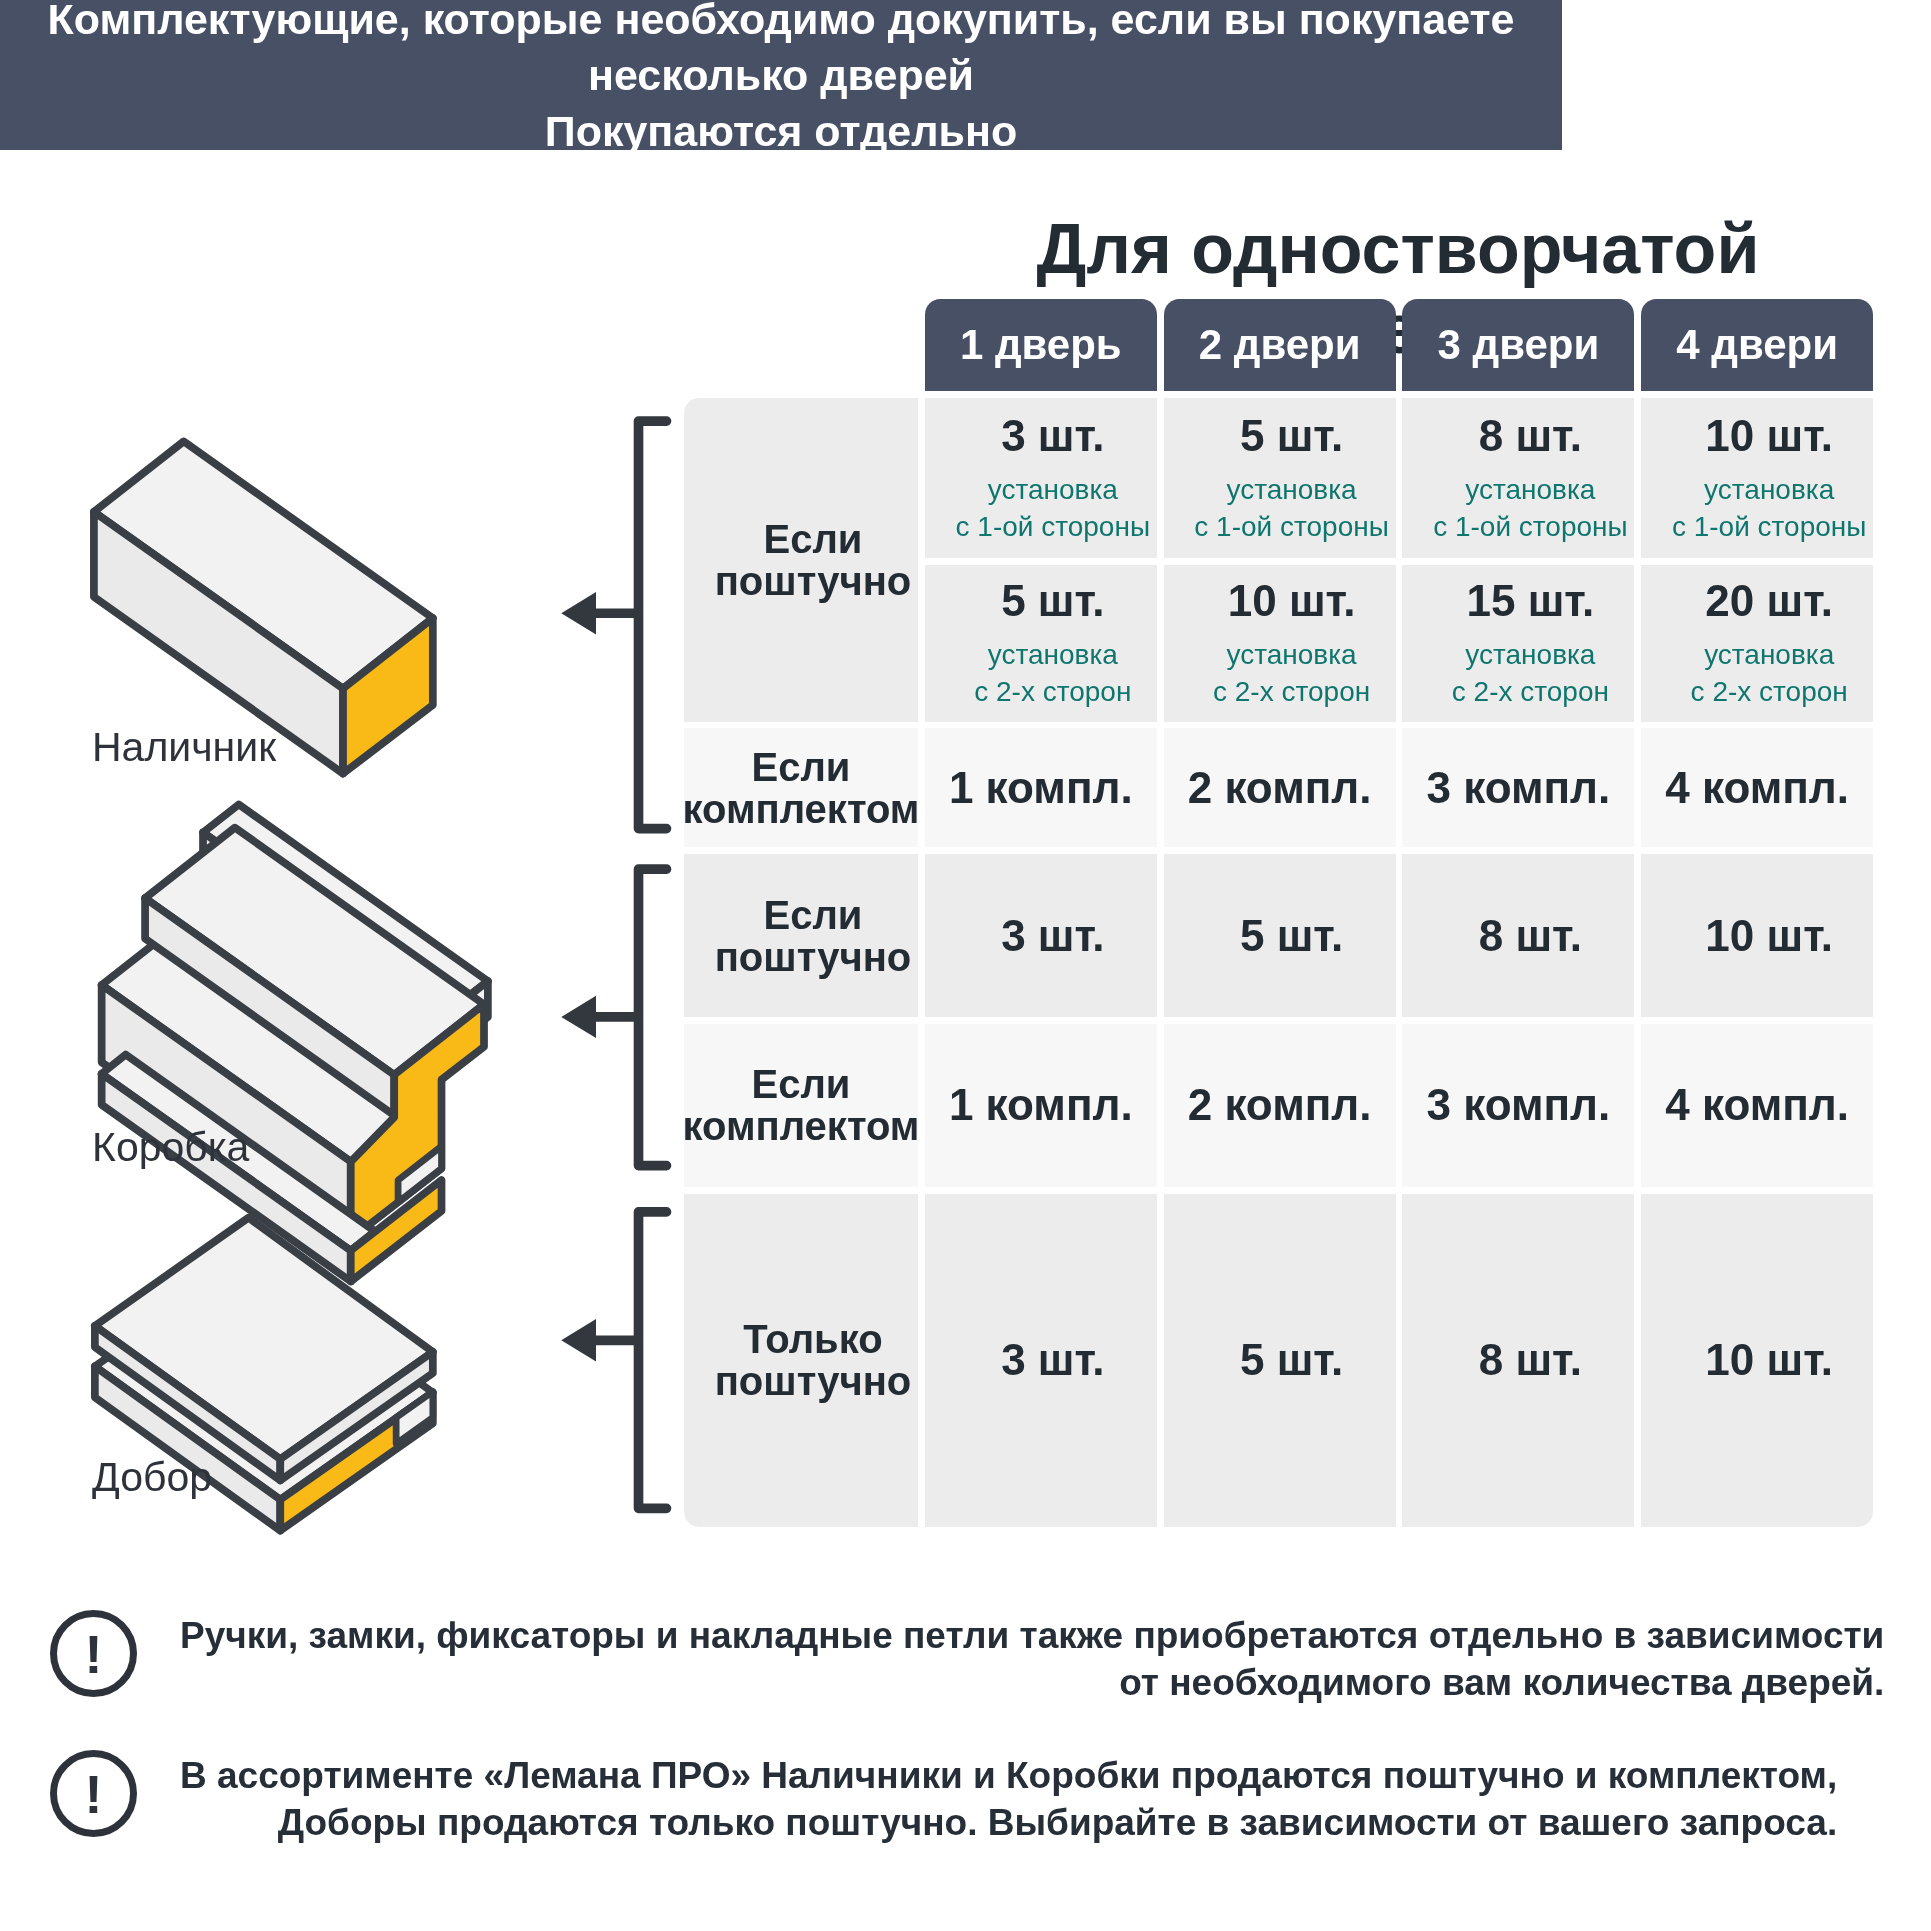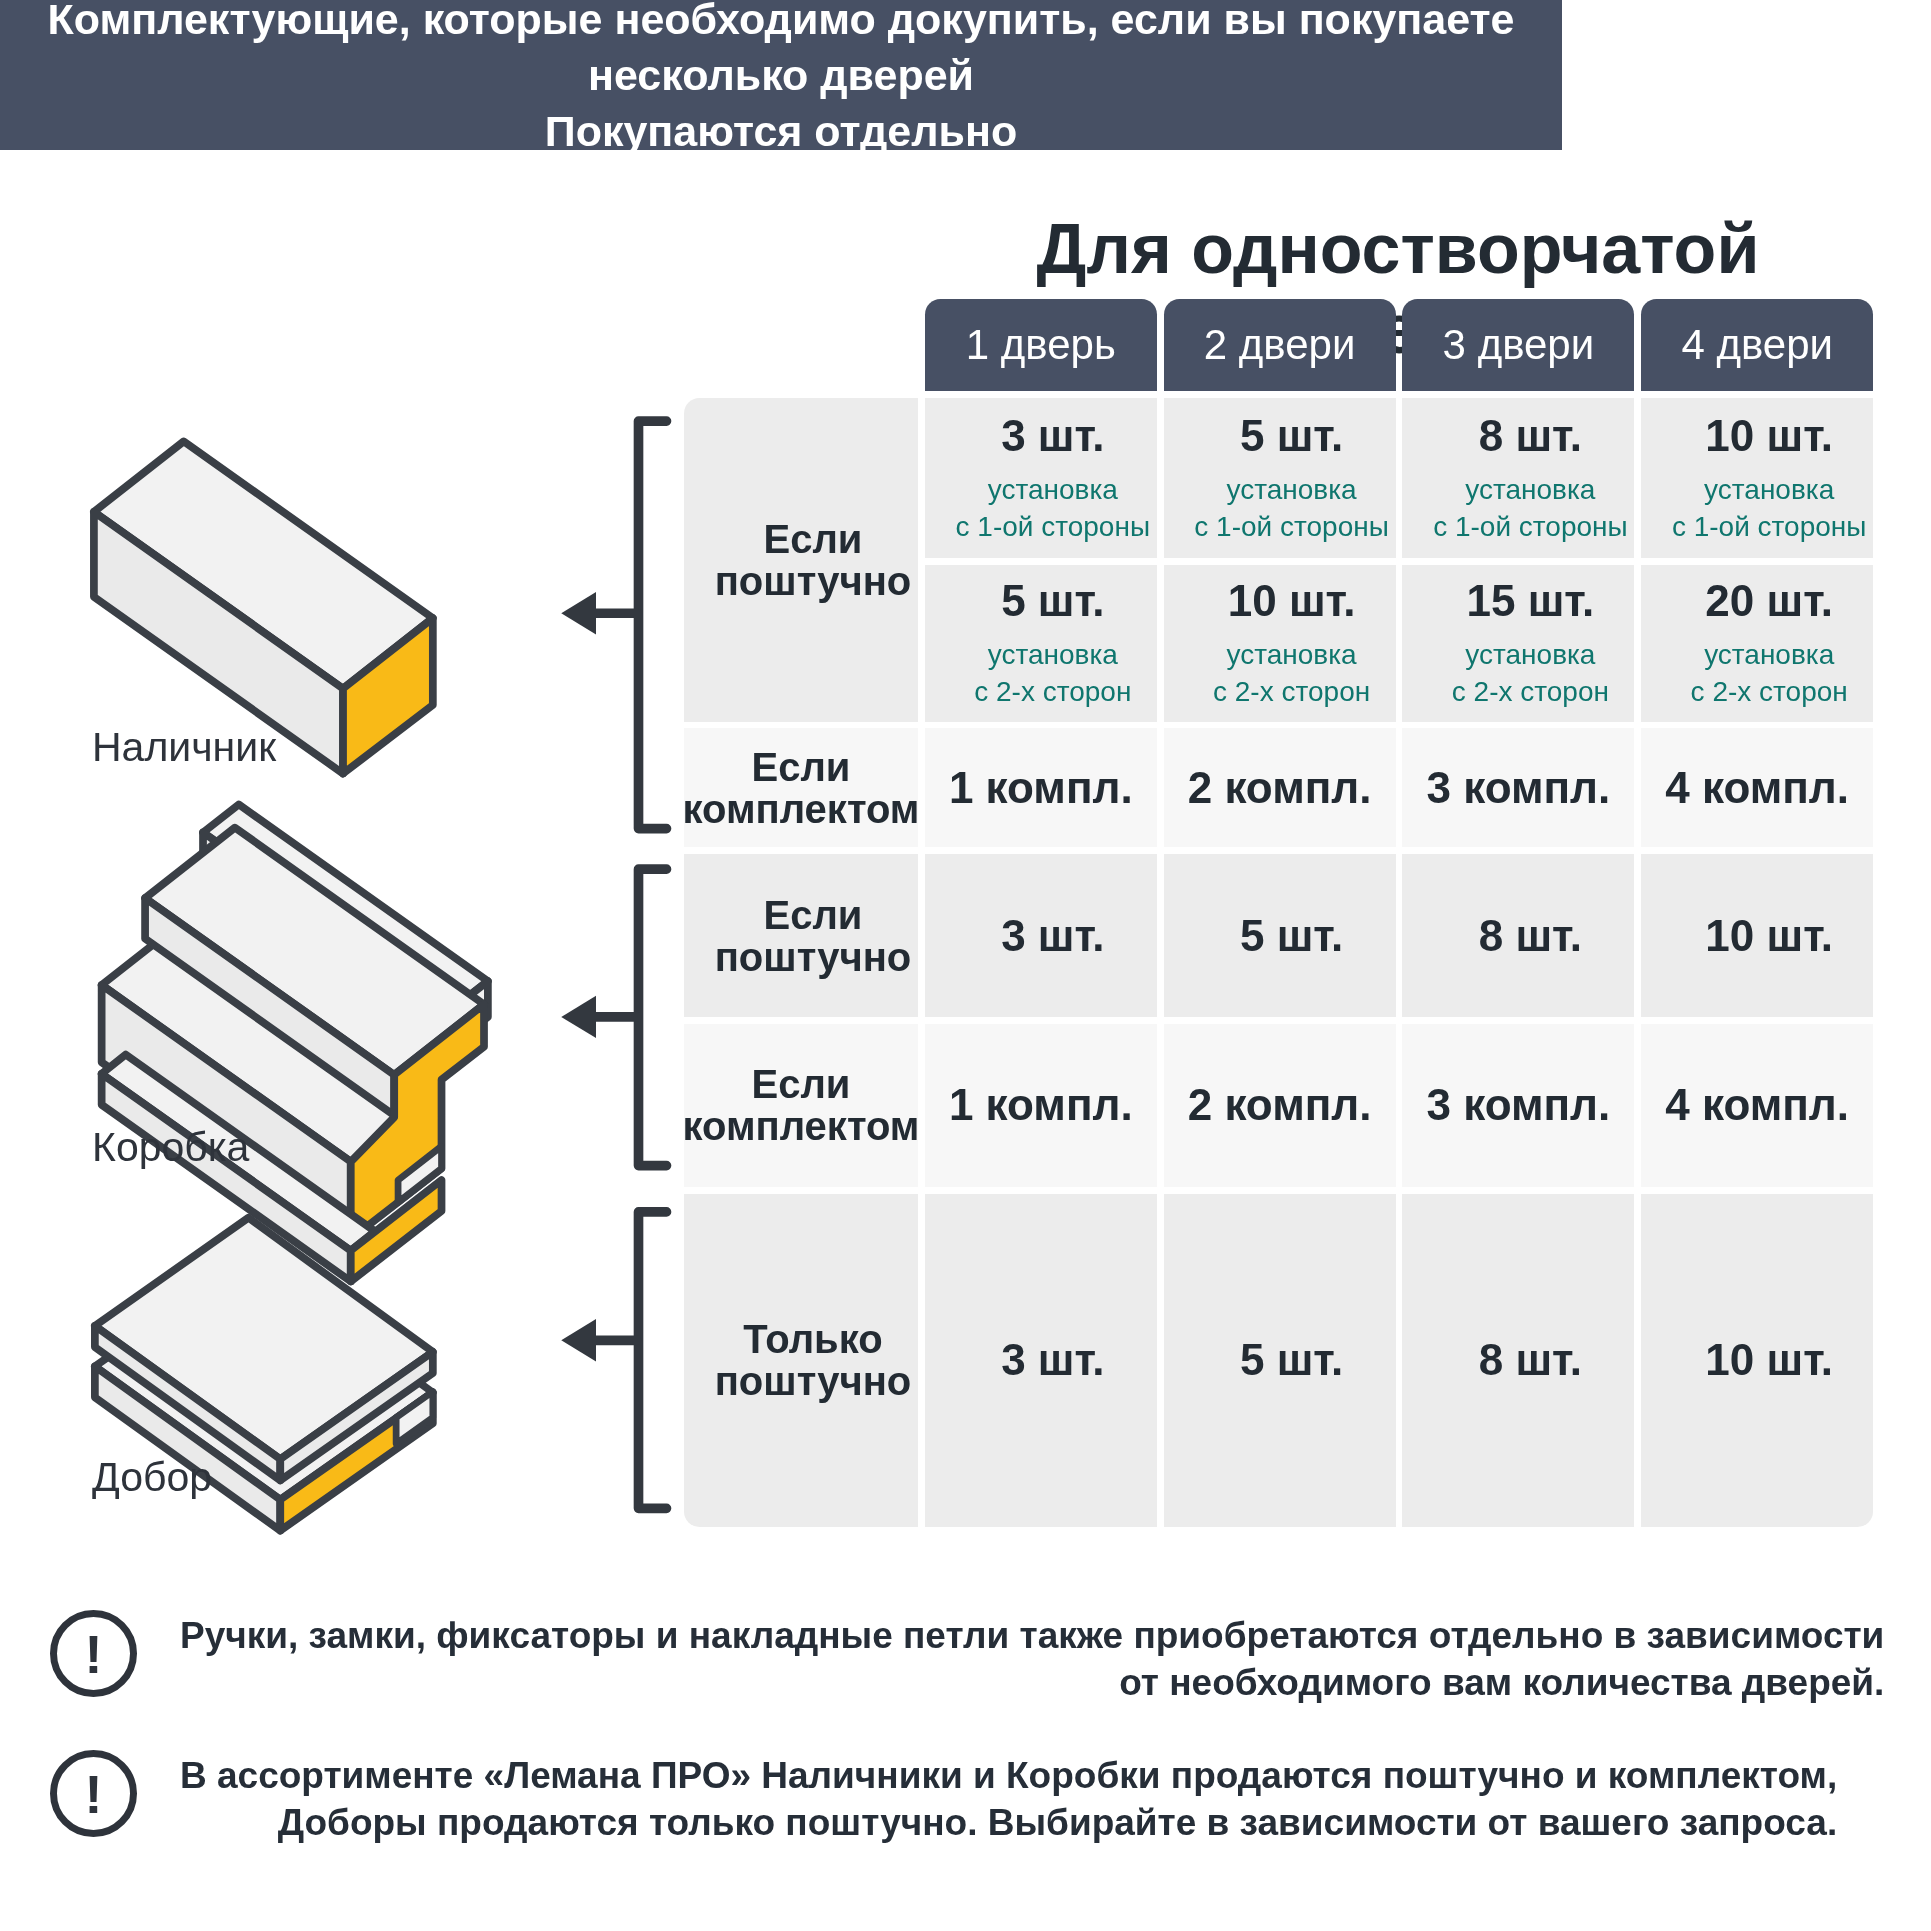--- a/index.html
+++ b/index.html
@@ -16,21 +16,21 @@
   .title{left:925px;top:209px;width:946px;text-align:center;
          font-size:70px;font-weight:700;color:#232B33;}
 
   
   .tbl{left:684px;top:299px;display:grid;
        grid-template-columns:234px 232px 232px 232px 232px;
        grid-template-rows:92px 160px 157px 119px 163px 163px 333px;
        gap:6.8px;}
   .cell{display:flex;flex-direction:column;align-items:center;justify-content:center;
         text-align:center;}
-  .th{background:#475064;color:#ffffff;font-size:42px;font-weight:400;
+  .th{background:#475064;color:#ffffff;font-size:42px;font-weight:700;
       border-radius:15.4px 15.4px 0 0;}
   .gray{background:#ECECEC;padding-left:24px;}
   .lite{background:#F7F7F7;}
   .qty{font-size:44px;font-weight:700;color:#232B33;}
   .sub{font-size:28px;line-height:37px;font-weight:500;color:#0f766e;margin-top:9.7px;}
   .rlbl{font-size:40px;line-height:42px;font-weight:700;color:#232B33;}
   .c1{grid-column:2;} .c2{grid-column:3;} .c3{grid-column:4;} .c4{grid-column:5;}
   .r1{grid-row:1;} .r2{grid-row:2;} .r3{grid-row:3;} .r4{grid-row:4;}
   .r5{grid-row:5;} .r6{grid-row:6;} .r7{grid-row:7;}
   .lblA{grid-column:1;grid-row:2/4;border-top-left-radius:15.4px;}

